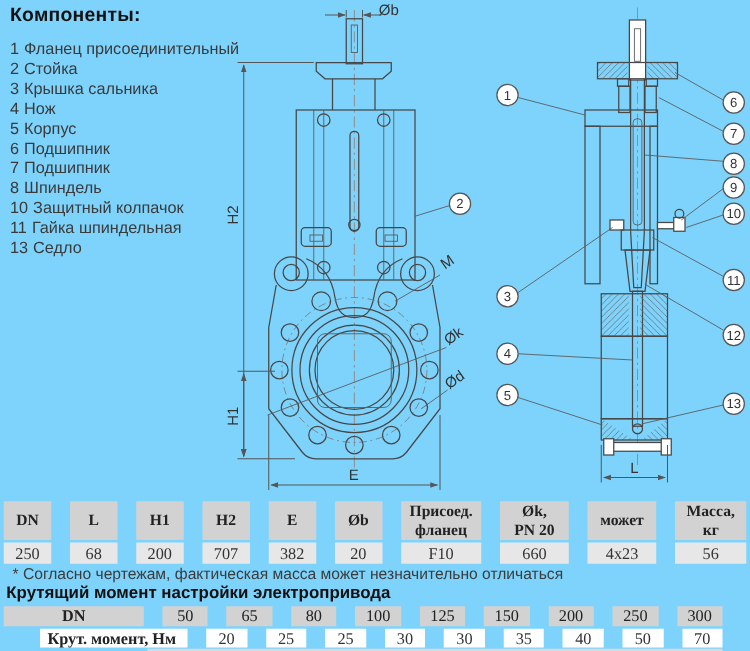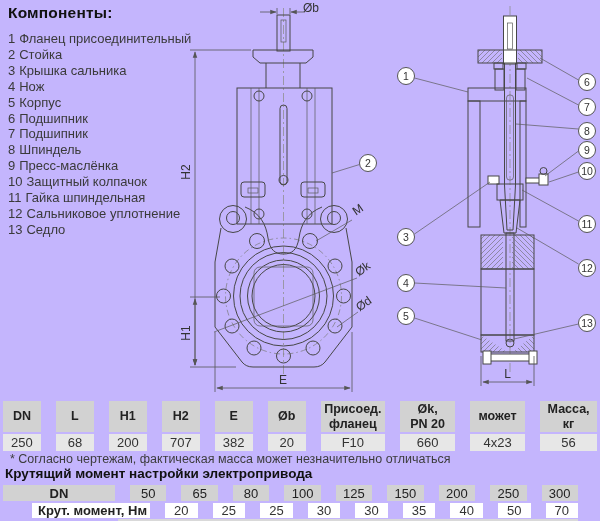--- a/index.html
+++ b/index.html
@@ -1,16 +1,16 @@
 <!DOCTYPE html>
 <html><head>
 <meta charset="utf-8">
 <style>
   html,body{margin:0;padding:0;background:#fff;}
-  #page{position:relative;width:600px;height:521px;background:#c4b5fd;overflow:hidden;
+  #page{position:relative;width:600px;height:521px;background:#7dd3fc;overflow:hidden;
         font-family:"Liberation Sans", sans-serif;color:#333;}
 
   
   #components{position:absolute;left:8px;top:4px;width:180px;}
   #components .title{font-size:15.5px;font-weight:bold;color:#111;letter-spacing:.2px;}
   #components .items{margin-top:9px;}
   .comp-item{font-size:13px;line-height:15.9px;color:#3a3a3a;white-space:nowrap;}
   .comp-item .num{margin-right:4px;}
 
   
@@ -20,21 +20,21 @@
   .thin{fill:none;stroke:#5a5a5a;stroke-width:.7;}
   .cl{fill:none;stroke:#8f8f8f;stroke-width:.8;stroke-dasharray:9 3 2 3;}
   .dash{fill:none;stroke:#7a7a7a;stroke-width:.7;stroke-dasharray:6 3 1.5 3;}
   .dim{fill:none;stroke:#555;stroke-width:.8;}
   .dimtext{font-size:12px;fill:#333;}
   .callout circle{fill:#fff;stroke:#555;stroke-width:1;}
   .callout text{font-size:10.5px;fill:#333;text-anchor:middle;}
 
   
   #dim-table{position:absolute;left:3px;top:401px;width:594px;}
-  .trow{display:flex;gap:15px;}
+  .trow{display:flex;gap:15px;font-family:Liberation Serif, serif;}
   .trow + .trow{margin-top:2px;}
   .cell{display:flex;align-items:center;justify-content:center;text-align:center;}
   #dim-table .hcell{height:31px;background:#d2d2d2;font-weight:bold;font-size:12.5px;
                     line-height:1.15;white-space:pre-line;color:#222;}
   #dim-table .vcell{height:17px;background:#e7e7e7;font-size:13px;color:#333;}
   .f1{flex:1 1 0;} .f17{flex:1.7 1 0;} .f145{flex:1.45 1 0;} .f15{flex:1.5 1 0;}
 
   #footnote{position:absolute;left:10px;top:452px;font-size:12.5px;color:#3c3c3c;}
   #torque-title{position:absolute;left:5px;top:466px;font-size:13.5px;font-weight:bold;color:#111;}
 
@@ -56,24 +56,22 @@
     <div class="title">Компоненты:</div>
     <div class="items">
       <div class="comp-item"><span class="num">1</span><span>Фланец присоединительный</span></div>
       <div class="comp-item"><span class="num">2</span><span>Стойка</span></div>
       <div class="comp-item"><span class="num">3</span><span>Крышка сальника</span></div>
       <div class="comp-item"><span class="num">4</span><span>Нож</span></div>
       <div class="comp-item"><span class="num">5</span><span>Корпус</span></div>
       <div class="comp-item"><span class="num">6</span><span>Подшипник</span></div>
       <div class="comp-item"><span class="num">7</span><span>Подшипник</span></div>
       <div class="comp-item"><span class="num">8</span><span>Шпиндель</span></div>
-      <div class="comp-item"><span class="num">9</span><span>Пресс-маслёнка</span></div>
       <div class="comp-item"><span class="num">10</span><span>Защитный колпачок</span></div>
       <div class="comp-item"><span class="num">11</span><span>Гайка шпиндельная</span></div>
-      <div class="comp-item"><span class="num">12</span><span>Сальниковое уплотнение</span></div>
       <div class="comp-item"><span class="num">13</span><span>Седло</span></div>
     </div>
   </div>
 
   <svg id="drawing" viewBox="0 0 600 400">
     <defs>
       <marker id="arr" viewBox="0 0 10 10" refX="9" refY="5" markerWidth="8" markerHeight="8" orient="auto-start-reverse">
         <path d="M0,1.5 L10,5 L0,8.5 Z" fill="#555"></path>
       </marker>
       <pattern id="hA" patternUnits="userSpaceOnUse" width="5" height="5">

